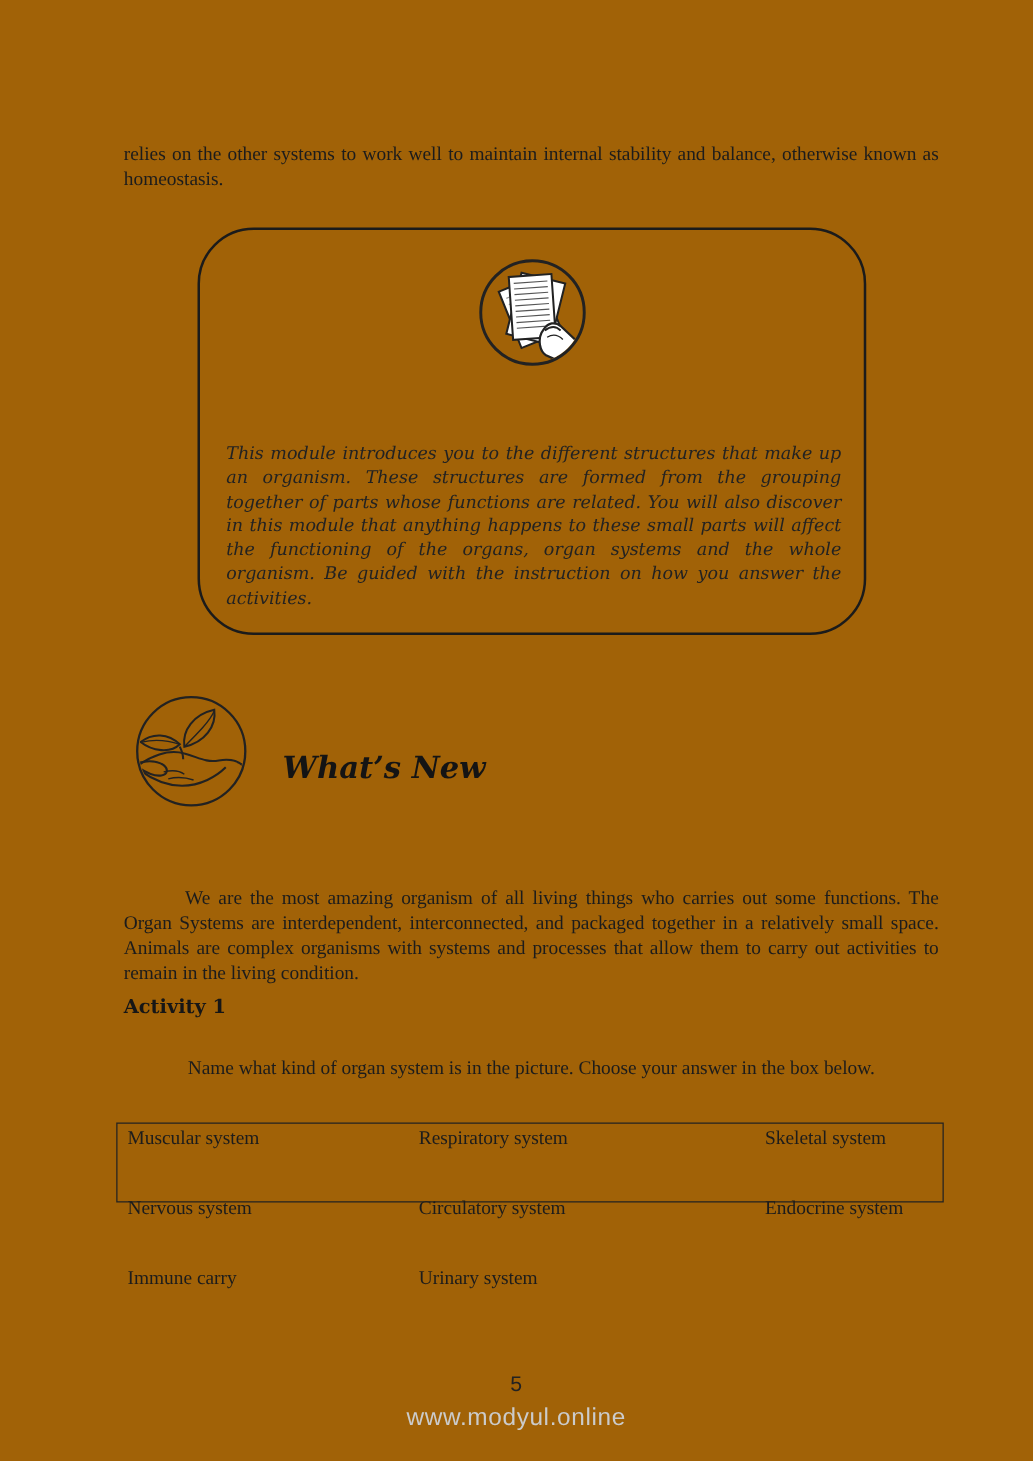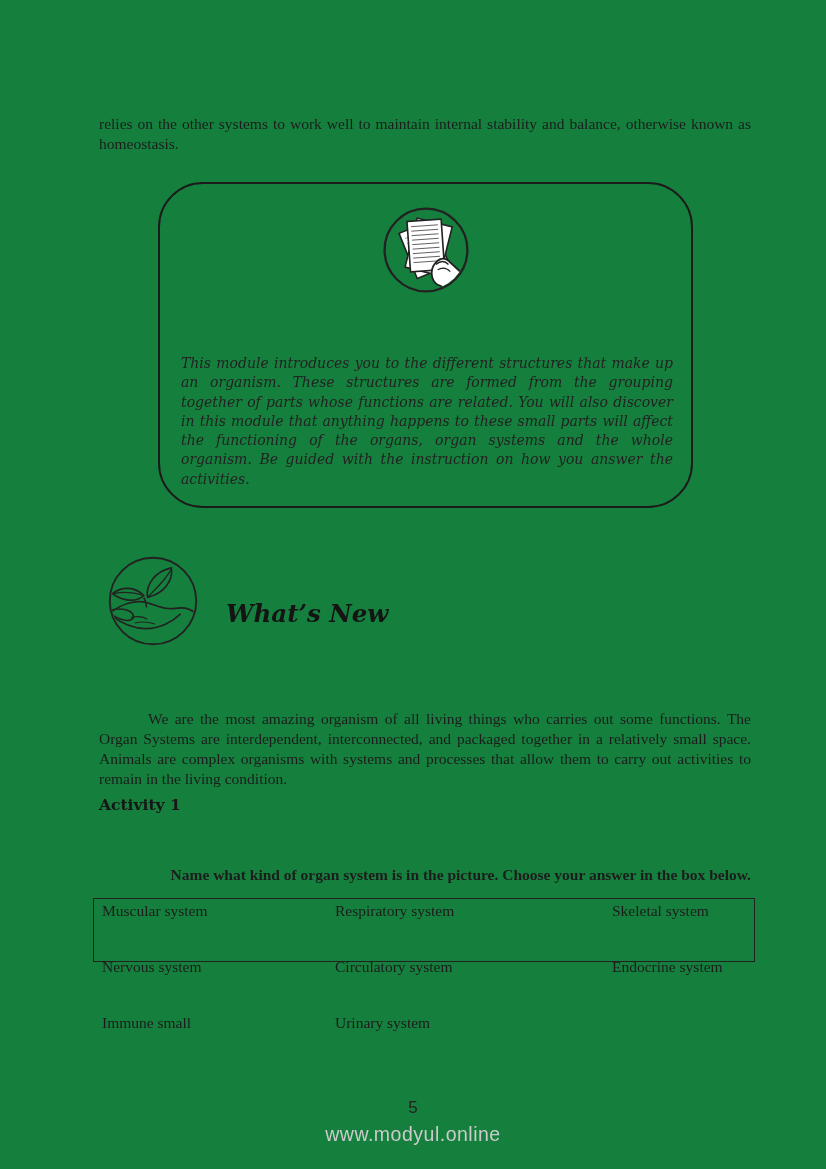--- a/index.html
+++ b/index.html
@@ -1,19 +1,19 @@
 <!DOCTYPE html>
 <html><head>
 <meta charset="utf-8">
 <style>
   html,body{margin:0;padding:0;background:#e9e9e9;}
   .page{
     position:relative;
     width:826px;height:1169px;
-    background:#15803d;
+    background:#a16207;
     margin:0 auto;
     overflow:hidden;
     font-family:"Liberation Serif", serif;
     color:#1a1a1a;
   }
   .body-text{
     font-family:"Liberation Serif", serif;
     font-size:15.5px;
     line-height:20.3px;
     text-align:justify;
@@ -50,21 +50,21 @@
     font-family:"DejaVu Serif", serif;
     font-weight:bold;font-style:italic;
     font-size:24.5px;color:#141414;text-align:right;
   }
   .main-para{position:absolute;left:99px;top:693px;width:652px;text-indent:49px;}
   .activity-heading{
     position:absolute;left:99px;top:795px;
     font-family:"DejaVu Serif", serif;
     font-weight:bold;font-size:15.5px;color:#161616;
   }
-  .instruction{position:absolute;left:99px;top:849px;width:652px;text-align:right;font-weight:bold;}
+  .instruction{position:absolute;left:99px;top:829px;width:652px;text-align:center;}
   
   .word-bank{
     position:absolute;left:93px;top:898px;width:662px;height:64px;
     border:1.5px solid #222;box-sizing:border-box;
     display:grid;grid-template-columns:197px 241px auto;
     padding:2px 0 0 8px;
     font-family:"Liberation Serif", serif;
     font-size:15.5px;line-height:20.2px;color:#1c1c1c;gap:36px;
   }
   .word-bank span{white-space:nowrap;}
@@ -164,20 +164,20 @@
 
   <p class="body-text instruction">Name what kind of organ system is in the picture. Choose your answer in the box below.</p>
 
   <div class="word-bank">
     <span>Muscular system</span>
     <span>Respiratory system</span>
     <span>Skeletal system</span>
     <span>Nervous system</span>
     <span>Circulatory system</span>
     <span>Endocrine system</span>
-    <span>Immune small</span>
+    <span>Immune carry</span>
     <span>Urinary system</span>
   </div>
 
   <div class="page-number">5</div>
   <div class="watermark">www.modyul.online</div>
 
 </div>
 
 </body></html>

